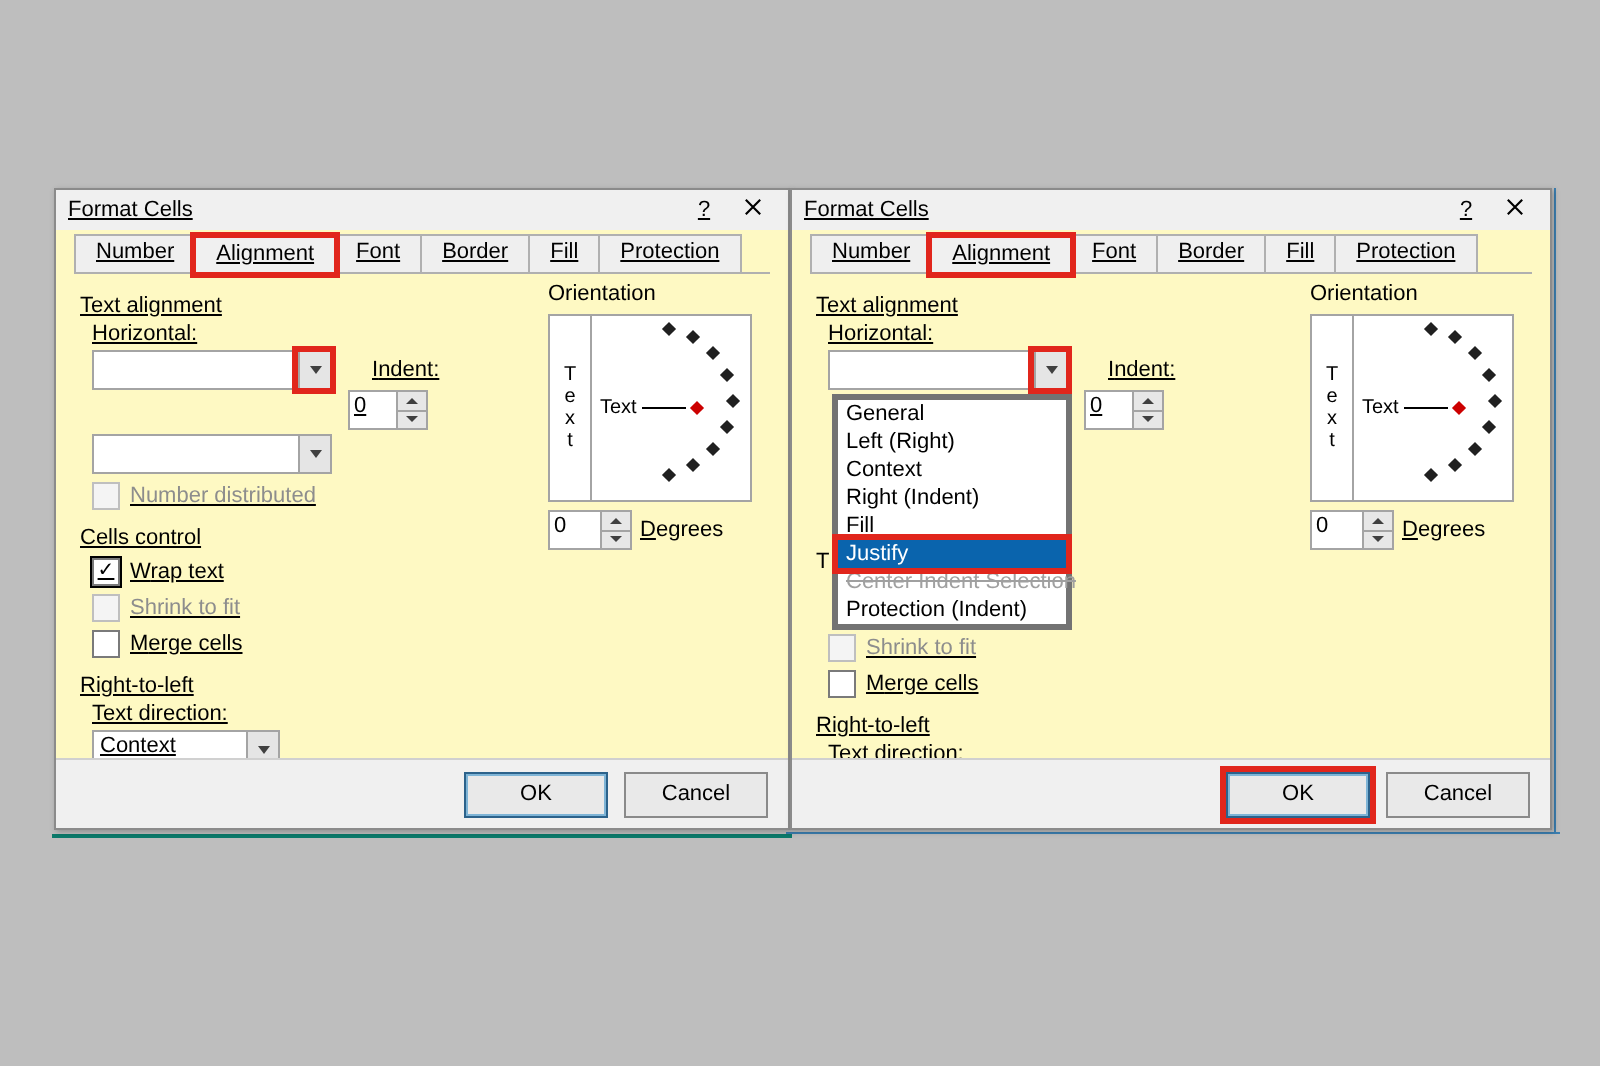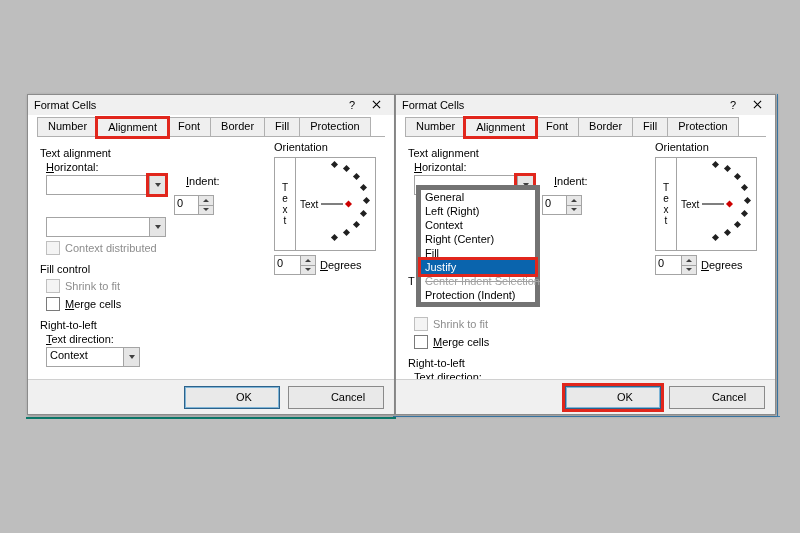--- a/index.html
+++ b/index.html
@@ -5,23 +5,24 @@
   html,body{margin:0;padding:0}
   body{
     width:800px;height:533px;
     background:#BEBEBE;
     font-family:"Segoe UI",Tahoma,sans-serif;
     font-size:11px;color:#000;
     position:relative;
   }
   .dialog{
     position:absolute;
-    background:#ffffff;
+    background:#fef9c3;
     border:1px solid #8b8b8b;
     box-shadow:1px 1px 3px rgba(0,0,0,.25);
+    text-decoration:underline;
   }
   .dialog.left{left:27px;top:94px;width:366px;height:319px}
   .dialog.right{left:395px;top:94px;width:379px;height:319px}
   .green-line{position:absolute;height:2px;background:#0c7a6b}
   .blue-line{position:absolute;height:1px;background:#3c7fb1}
   .titlebar{
     height:20px;line-height:20px;padding:0 6px;
     display:flex;align-items:center;
     background:#F0F0F0;
   }
@@ -39,21 +40,21 @@
     position:relative;top:0;
     font-size:11px;cursor:default;white-space:nowrap;
   }
   .tab.active{background:#F0F0F0;z-index:1;top:1px}
   .red-box{outline:3px solid #E1261C;outline-offset:-1px}
   .red-box2{outline:3px solid #E1261C;outline-offset:0}
   .red-box3{outline:3px solid #E1261C}
   
   .body{position:relative;padding:6px 12px 0 12px}
   .group-label{font-size:11px;margin-top:4px}
-  .field-row{display:flex;margin-top:2px}
+  .field-row{display:flex;align-items:center;margin-top:2px}
   .label-sm{width:60px;text-align:left;padding-left:6px}
   .label-sm .ul{text-decoration:underline}
   .combo{
     height:18px;border:1px solid #a4a4a4;background:#fff;
     display:flex;align-items:stretch;
   }
   .combo .combo-text{flex:1}
   .combo .combo-btn{
     width:15px;background:#e5e5e5;border-left:1px solid #a4a4a4;
     display:flex;align-items:center;justify-content:center;
@@ -107,27 +108,27 @@
   }
   .orient .o-deg{display:flex;align-items:center;gap:4px;margin-top:4px}
   
   .footer{
     position:absolute;left:0;right:0;bottom:0;height:34px;
     background:#F0F0F0;border-top:1px solid #d0d0d0;
     display:flex;justify-content:flex-end;align-items:center;padding:0 10px;gap:8px;
   }
   .btn{
     width:70px;height:21px;border:1px solid #8a8a8a;background:#e9e9e9;
-    display:flex;align-items:center;justify-content:center;cursor:default;font-size:11px;padding-left:24px;
+    display:flex;align-items:center;justify-content:center;cursor:default;font-size:11px;
   }
   .btn.default{border:1px solid #2c628b;box-shadow:0 0 0 1px #7eb4d6 inset}
   
   .dropdown{
-    position:absolute;left:20px;top:48px;width:114px;
-    border:5px solid #737373;background:#fff;z-index:5;
+    position:absolute;left:20px;top:60px;width:114px;
+    border:3px solid #737373;background:#fff;z-index:5;
     font-size:11px;
   }
   .dropdown .opt{padding:1px 4px;white-space:nowrap}
   .dropdown .opt.sel{background:#0a64ad;color:#fff}
   .dropdown .cut{color:#a0a0a0;text-decoration:line-through}
 </style>
 </head>
 <body>
 
 <div class="green-line" style="left:26px;top:417px;width:370px"></div>
@@ -180,24 +181,28 @@
 
     <div class="field-row" style="padding-left:6px">
       <div class="combo" style="width:118px">
         <div class="combo-text"></div>
         <div class="combo-btn"></div>
       </div>
     </div>
 
     <div class="chk disabled">
       <span class="box"></span>
-        <span>Context distributed</span>
-    </div>
-
-    <div class="group-label" style="margin-top:8px">Fill control</div>
+        <span>Number distributed</span>
+    </div>
+
+    <div class="group-label" style="margin-top:8px">Cells control</div>
+    <div class="chk checked">
+      <span class="box" style="outline:1px solid #000"></span>
+        <span><span style="text-decoration:underline">W</span>rap text</span>
+    </div>
     <div class="chk disabled">
       <span class="box"></span>
         <span>Shrink to fit</span>
     </div>
     <div class="chk">
       <span class="box"></span>
         <span><span style="text-decoration:underline">M</span>erge cells</span>
     </div>
 
     <div class="group-label" style="margin-top:8px">Right-to-left</div>
@@ -295,21 +300,21 @@
             <div class="up"></div>
             <div class="dn"></div>
           </div>
       </div>
     </div>
 
     <div class="dropdown">
       <div class="opt">General</div>
       <div class="opt">Left (Right)</div>
       <div class="opt">Context</div>
-      <div class="opt">Right (Center)</div>
+      <div class="opt">Right (Indent)</div>
       <div class="opt">Fill</div>
       <div class="opt sel red-box3">Justify</div>
       <div class="opt cut">Center Indent Selection</div>
       <div class="opt">Protection (Indent)</div>
     </div>
 
     <div style="position:absolute;left:12px;top:138px;font-size:11px">T</div>
 
     <div style="margin-top:102px"></div>
     <div class="chk disabled">

